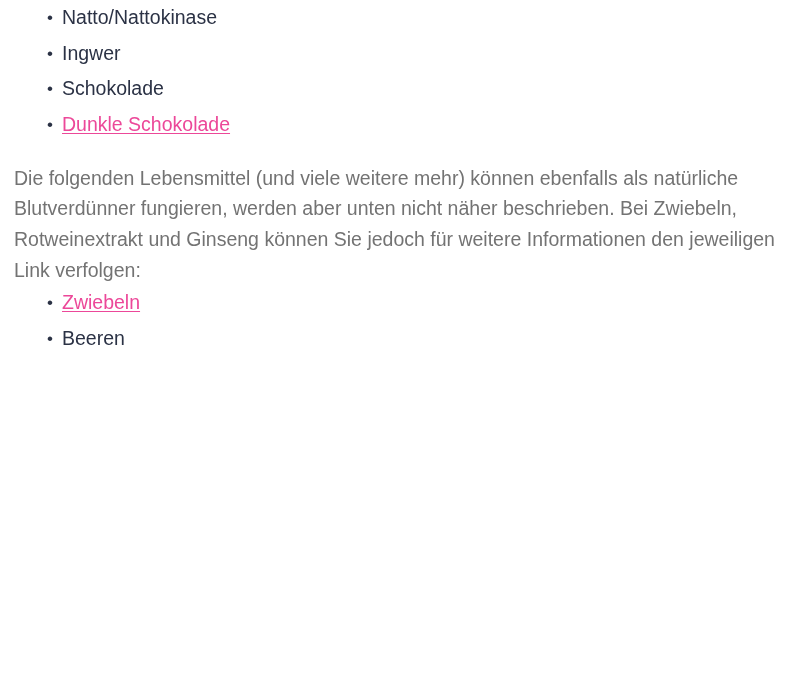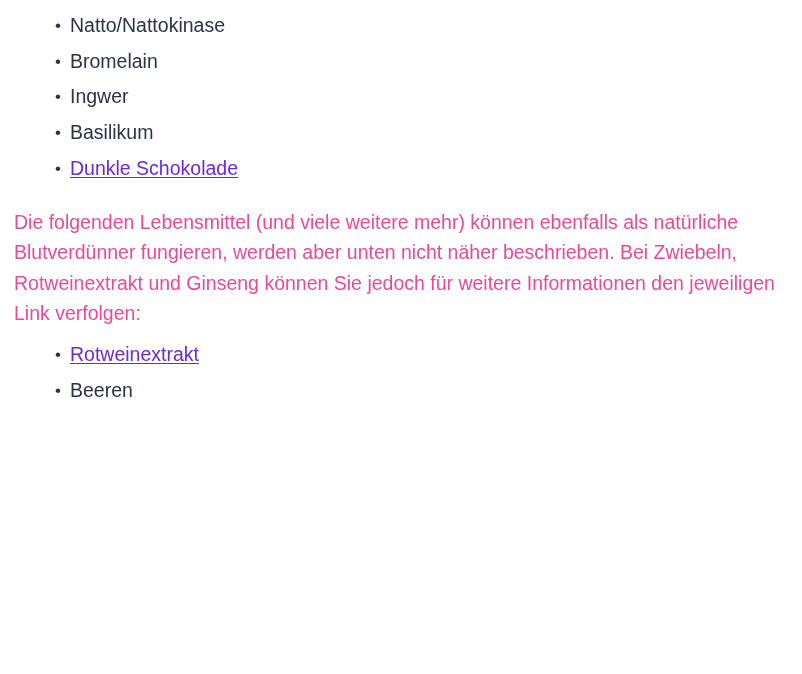--- a/index.html
+++ b/index.html
@@ -16,73 +16,72 @@
   }
   .page {
     width: 802px;
     height: 674px;
     box-sizing: border-box;
     padding: 0 14px;
     position: relative;
   }
   ul.bullets {
     list-style: none;
-    margin: 8px;
+    margin: 0;
     padding: 0;
   }
   ul.bullets li {
     position: relative;
     padding-left: 48px;
     font-size: 19.5px;
     line-height: 35.7px;
     color: #2b3245;
     white-space: nowrap;
   }
   ul.bullets li::before {
     content: "\2022";
     position: absolute;
     left: 33px;
     top: 0;
     font-size: 17px;
     line-height: 35.7px;
     color: #2b3245;
   }
   a.doclink {
-    color: #6d28d9;
+    color: #ec4899;
     text-decoration: underline;
     text-underline-offset: 2px;
   }
   .list-top {
     margin-top: -4px;
   }
   .paragraph {
     font-size: 19.5px;
     line-height: 30.6px;
-    color: #ec4899;
+    color: #737373;
     margin: 20px 0 0 0;
     padding: 0 2px 0 0;
     max-width: 775px;
   }
   .list-bottom {
     margin-top: 18px;
   }
 </style>
 </head>
 <body>
 
 <div class="page">
 
   <ul class="bullets list-top" id="top-list">
       <li><span>Natto/Nattokinase</span></li>
-      <li><span>Bromelain</span></li>
       <li><span>Ingwer</span></li>
-      <li><span>Basilikum</span></li>
+      <li><span>Schokolade</span></li>
       <li><a class="doclink" href="#">Dunkle Schokolade</a></li>
     </ul>
 
   <p class="paragraph">Die folgenden Lebensmittel (und viele weitere mehr) können ebenfalls als natürliche Blutverdünner fungieren, werden aber unten nicht näher beschrieben. Bei Zwiebeln, Rotweinextrakt und Ginseng können Sie jedoch für weitere Informationen den jeweiligen Link verfolgen:</p>
 
   <ul class="bullets list-bottom" id="bottom-list">
-      <li><a class="doclink" href="#">Rotweinextrakt</a></li>
+      <li><a class="doclink" href="#">Zwiebeln</a></li>
       <li><span>Beeren</span></li>
     </ul>
 
 </div>
 
 </body></html>

